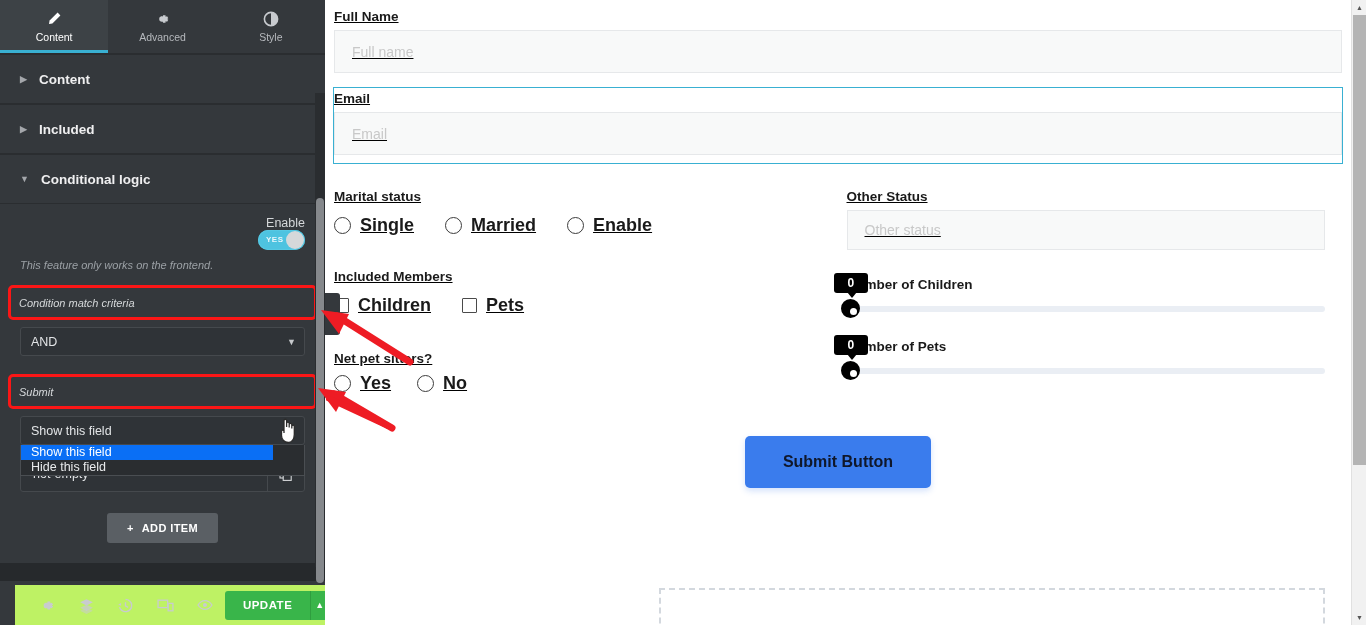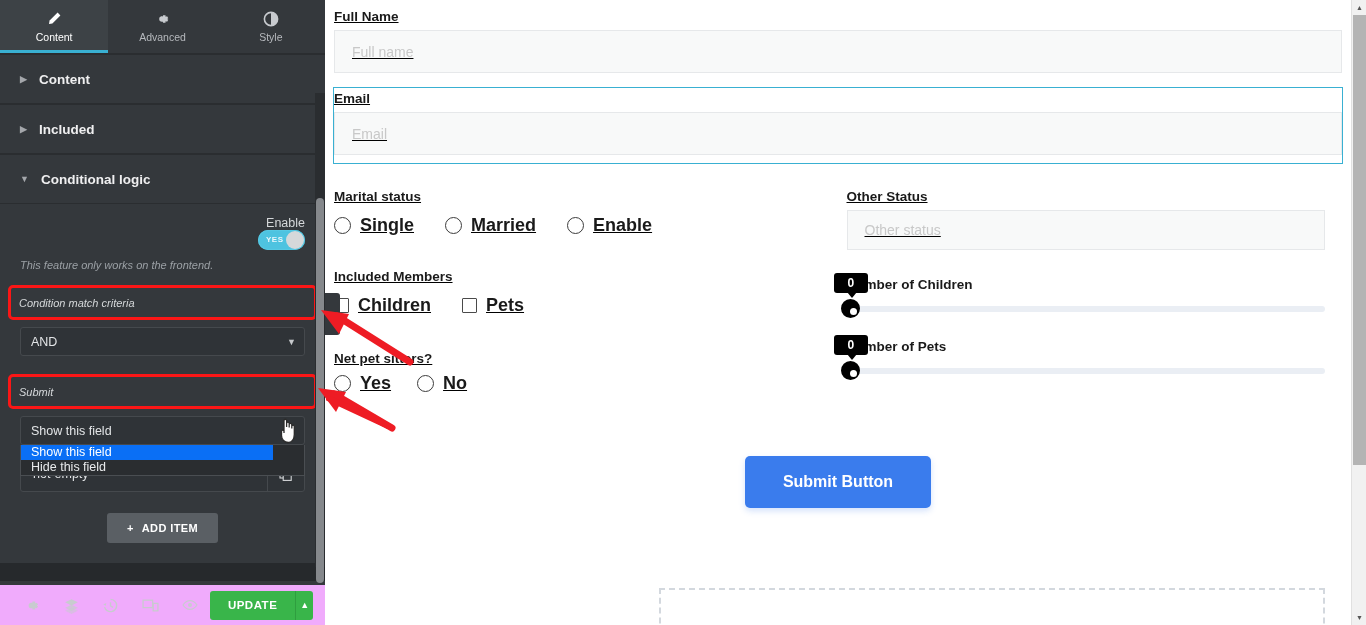--- a/index.html
+++ b/index.html
@@ -103,22 +103,22 @@
                        cursor: pointer; }
 
   #add-item-wrap { display: flex; justify-content: center; padding: 21px 0 20px 0; }
   #add-item { background: #5a5f64; color: #ffffff; font-size: 11px; font-weight: 700;
               letter-spacing: .4px; border-radius: 3px; padding: 9px 20px;
               display: flex; align-items: center; gap: 8px; cursor: pointer; }
 
   #panel-divider { height: 18px; background: #26292c; }
 
   #panel-footer {
-    position: absolute; left: 0; bottom: 0; width: 325px; height: 40px;
-    background: #f0abfc; display: flex; align-items: center; padding: 0 12px;
+    position: absolute; left: 15px; bottom: 0; width: 325px; height: 40px;
+    background: #bef264; display: flex; align-items: center; padding: 0 12px;
   }
   #panel-footer .fi { width: 42px; height: 40px; display: flex; align-items: center;
                       justify-content: center; cursor: pointer; }
   #update-btn { margin-left: auto; display: flex; height: 29px; border-radius: 3px;
                 overflow: hidden; }
   #update-btn .main { background: #39b54a; color: #fff; font-size: 11.5px;
                 font-weight: 700; letter-spacing: .5px; padding: 0 18px;
                 display: flex; align-items: center; cursor: pointer; }
   #update-btn .arr { background: #39b54a; border-left: 1px solid #2f9e3f; width: 24px;
                 display: flex; align-items: center; justify-content: center;
@@ -169,23 +169,23 @@
   .slider-knob:after { content: ""; position: absolute; left: 3px; top: 3px;
                  width: 7px; height: 7px; border-radius: 50%; background: #fff; }
   .slider-tip { position: absolute; left: -13px; top: -33px; background: #000;
                  color: #fff; font-size: 12px; font-weight: 700; border-radius: 3px;
                  padding: 3px 14px; }
   .slider-tip:after { content: ""; position: absolute; left: 13px; bottom: -5px;
                  border-left: 5px solid transparent; border-right: 5px solid transparent;
                  border-top: 6px solid #000; }
 
   #submit-wrap { display: flex; justify-content: center; margin-top: 42px; }
-  #submit-btn { background: #3a7ced; color: #ffffff; font-size: 16px; font-weight: 700;
+  #submit-btn { background: #3a7ced; color: #0f172a; font-size: 16px; font-weight: 700;
                 border-radius: 5px; padding: 17px 38px; cursor: pointer;
-                box-shadow: 0 3px 6px rgba(58,124,237,.22); margin-top: 20px; }
+                box-shadow: 0 3px 6px rgba(58,124,237,.22); }
 
   #dashed-zone { position: absolute; left: 334px; bottom: -18px; right: 26px;
                  height: 55px; border: 2px dashed #d3d8de; }
 
   
   #browser-scroll { position: absolute; right: 0; top: 0; width: 15px; height: 625px;
                     background: #f1f1f1; border-left: 1px solid #e0e0e0; }
   #bs-up, #bs-down { position: absolute; left: 0; width: 15px; height: 15px;
                      display: flex; align-items: center; justify-content: center;
                      color: #555; font-size: 7px; cursor: pointer; }

